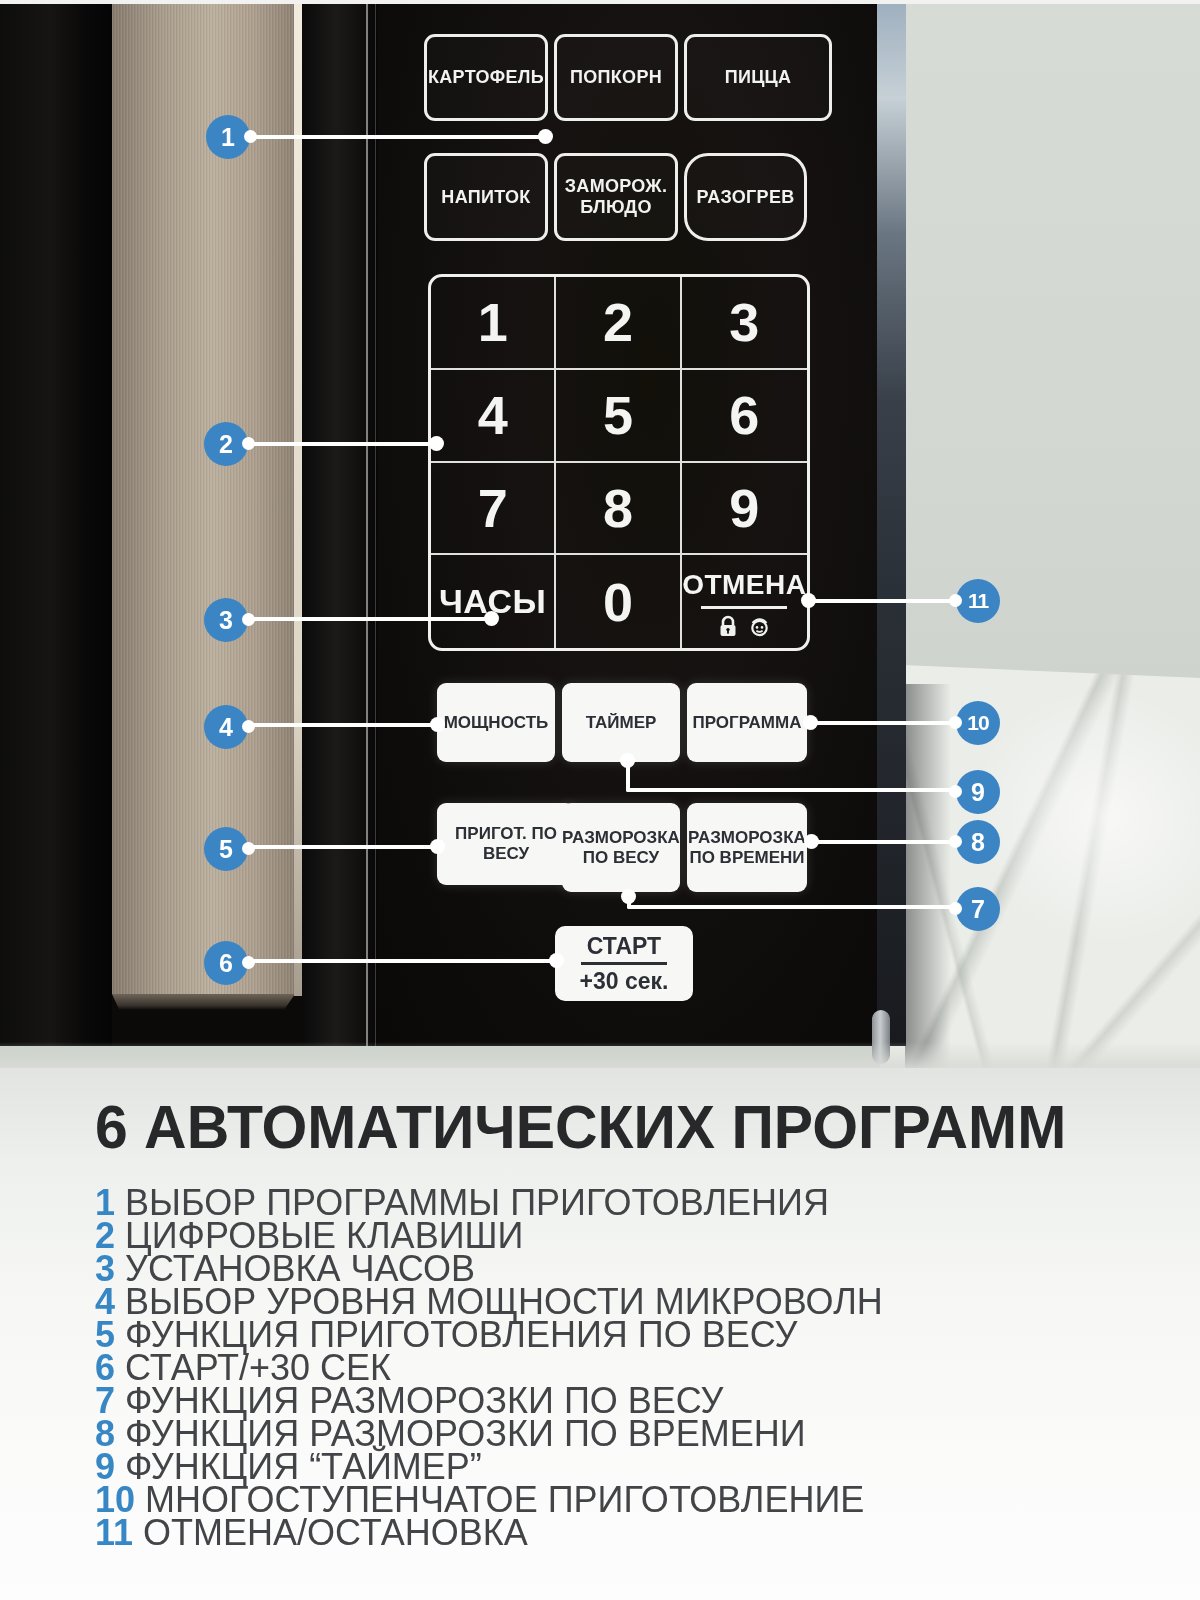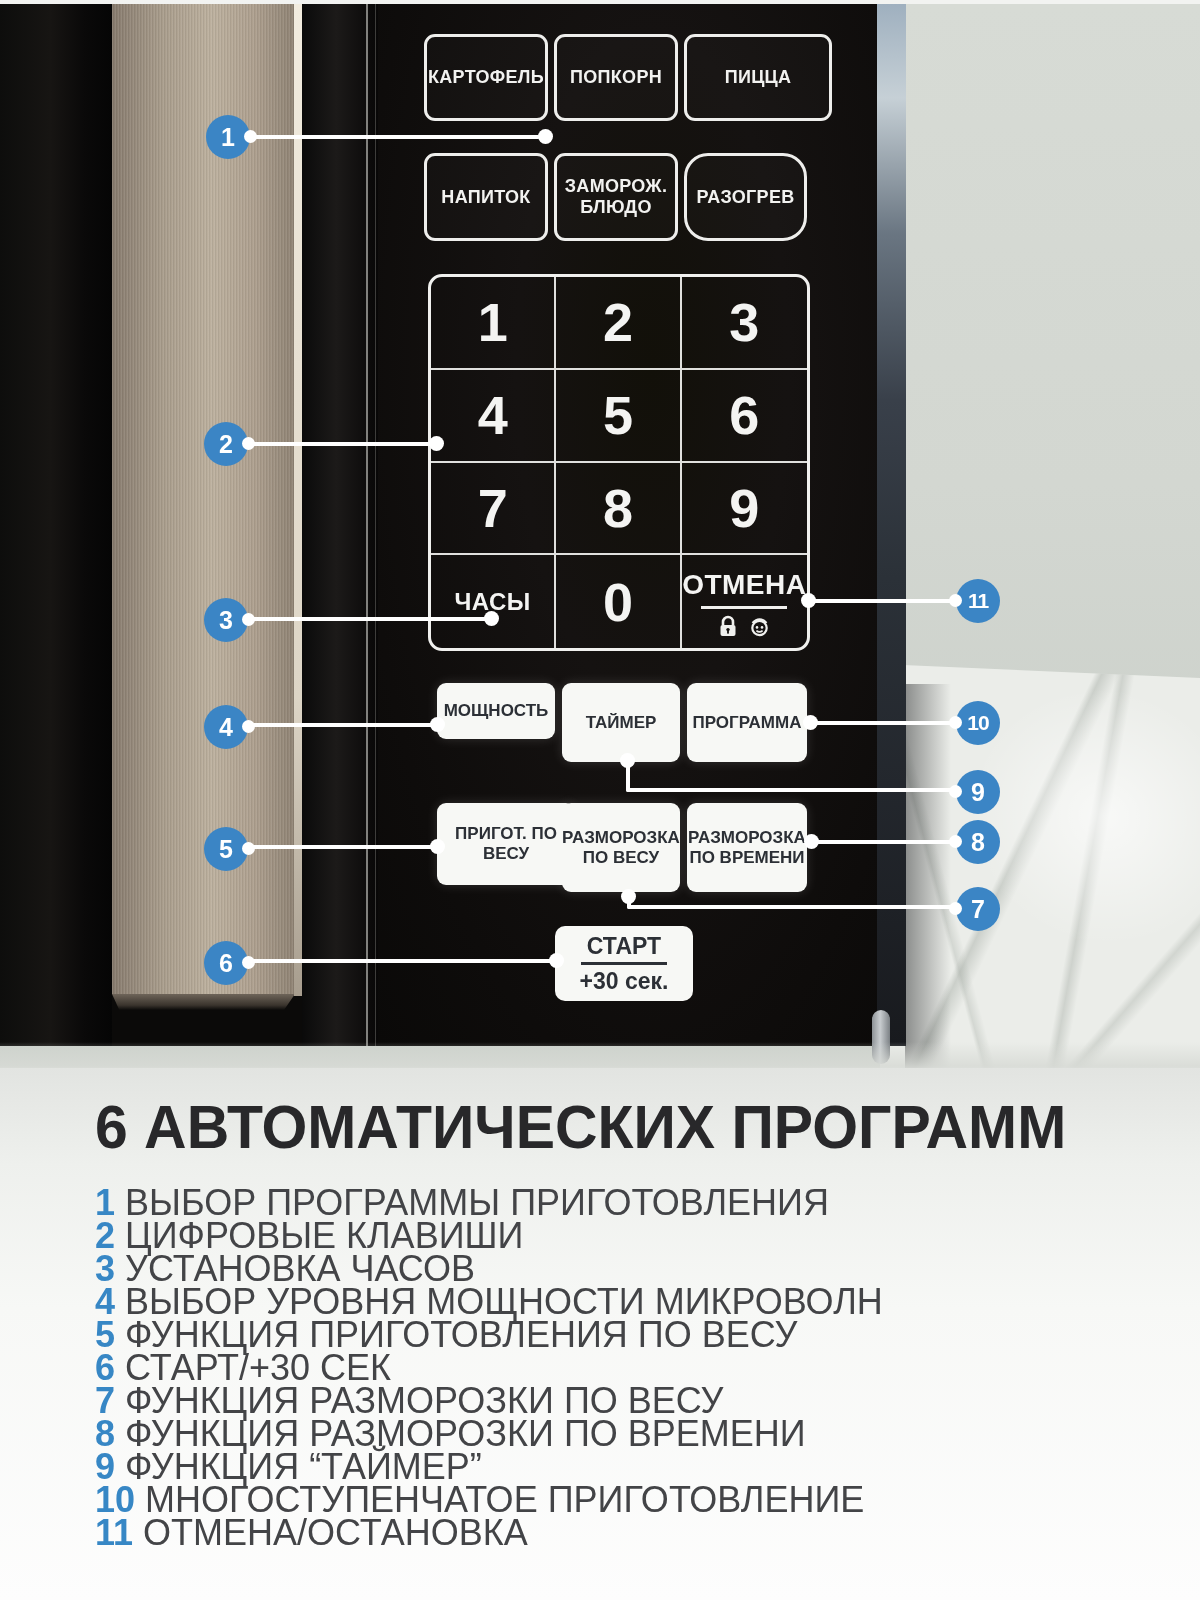--- a/index.html
+++ b/index.html
@@ -49,21 +49,21 @@
         border:3px solid #eeeeec;border-radius:11px;color:#f2f2f0;font-weight:bold;font-size:18px;
         line-height:21px;letter-spacing:.3px;box-sizing:border-box;background:rgba(255,255,255,.02);}
   .keypad{position:absolute;left:428px;top:270px;width:382px;height:377px;box-sizing:border-box;
         border:3px solid #f0f0ee;border-radius:14px;display:grid;
         grid-template-columns:1fr 1fr 1fr;grid-template-rows:1fr 1fr 1fr 1fr;overflow:hidden;}
   .kcell{display:flex;align-items:center;justify-content:center;color:#f4f4f2;
         font-weight:bold;font-size:54px;border-right:2px solid rgba(242,242,240,.92);
         border-bottom:2px solid rgba(242,242,240,.92);}
   .kcell.lastcol{border-right:none;}
   .kcell.lastrow{border-bottom:none;}
-  .kcell.small{font-size:24px;letter-spacing:.5px;text-align:center;}
+  .kcell.small{font-size:34px;letter-spacing:.5px;text-align:center;}
   .kcell.cancel{flex-direction:column;font-size:28px;letter-spacing:.5px;padding-top:2px;}
   .cancel-underline{width:86px;height:3px;background:#f0f0ee;margin:5px 0 6px 0;}
   .cancel-icons{display:flex;gap:10px;align-items:center;}
   .wbtn{position:absolute;display:flex;align-items:center;justify-content:center;text-align:center;
         background:#f7f8f5;border-radius:9px;color:#2c3036;font-weight:bold;font-size:17px;
         line-height:20px;box-shadow:0 0 12px rgba(255,255,255,.14);}
   .startbtn{position:absolute;left:555px;top:922px;width:138px;height:75px;background:#f7f8f5;
         border-radius:10px;display:flex;flex-direction:column;align-items:center;justify-content:center;
         color:#2c3036;font-weight:bold;font-size:23px;line-height:26px;}
   .start-top{border-bottom:3px solid #2c3036;padding:0 6px 3px 6px;margin-bottom:3px;}
@@ -143,21 +143,21 @@
             <circle cx="11.5" cy="13" r="7.2" fill="none" stroke="#f0f0ee" stroke-width="2.2"></circle>
             <path d="M4.5 8 Q11.5 0.5 18.5 8" fill="none" stroke="#f0f0ee" stroke-width="2.2"></path>
             <circle cx="9" cy="12.4" r="1.3" fill="#f0f0ee"></circle>
             <circle cx="14" cy="12.4" r="1.3" fill="#f0f0ee"></circle>
             <path d="M8.4 15.6 q3.1 2.6 6.2 0" fill="none" stroke="#f0f0ee" stroke-width="1.8"></path>
           </svg>
         </span>
       </div>
     </div>
 
-    <div class="wbtn" style="left:437px;top:679px;width:118px;height:56px;">МОЩНОСТЬ</div>
+    <div class="wbtn" style="left:437px;top:679px;width:118px;height:79px;">МОЩНОСТЬ</div>
     <div class="wbtn" style="left:562px;top:679px;width:118px;height:79px;">ТАЙМЕР</div>
     <div class="wbtn" style="left:687px;top:679px;width:120px;height:79px;">ПРОГРАММА</div>
     <div class="wbtn" style="left:437px;top:799px;width:118px;height:66px;padding:8px 10px;">ПРИГОТ. ПО ВЕСУ</div>
     <div class="wbtn" style="left:562px;top:799px;width:118px;height:89px;">РАЗМОРОЗКА ПО ВЕСУ</div>
     <div class="wbtn" style="left:687px;top:799px;width:120px;height:89px;">РАЗМОРОЗКА ПО ВРЕМЕНИ</div>
 
     <div class="startbtn">
       <span class="start-top">СТАРТ</span>
       <span>+30 сек.</span>
     </div>

